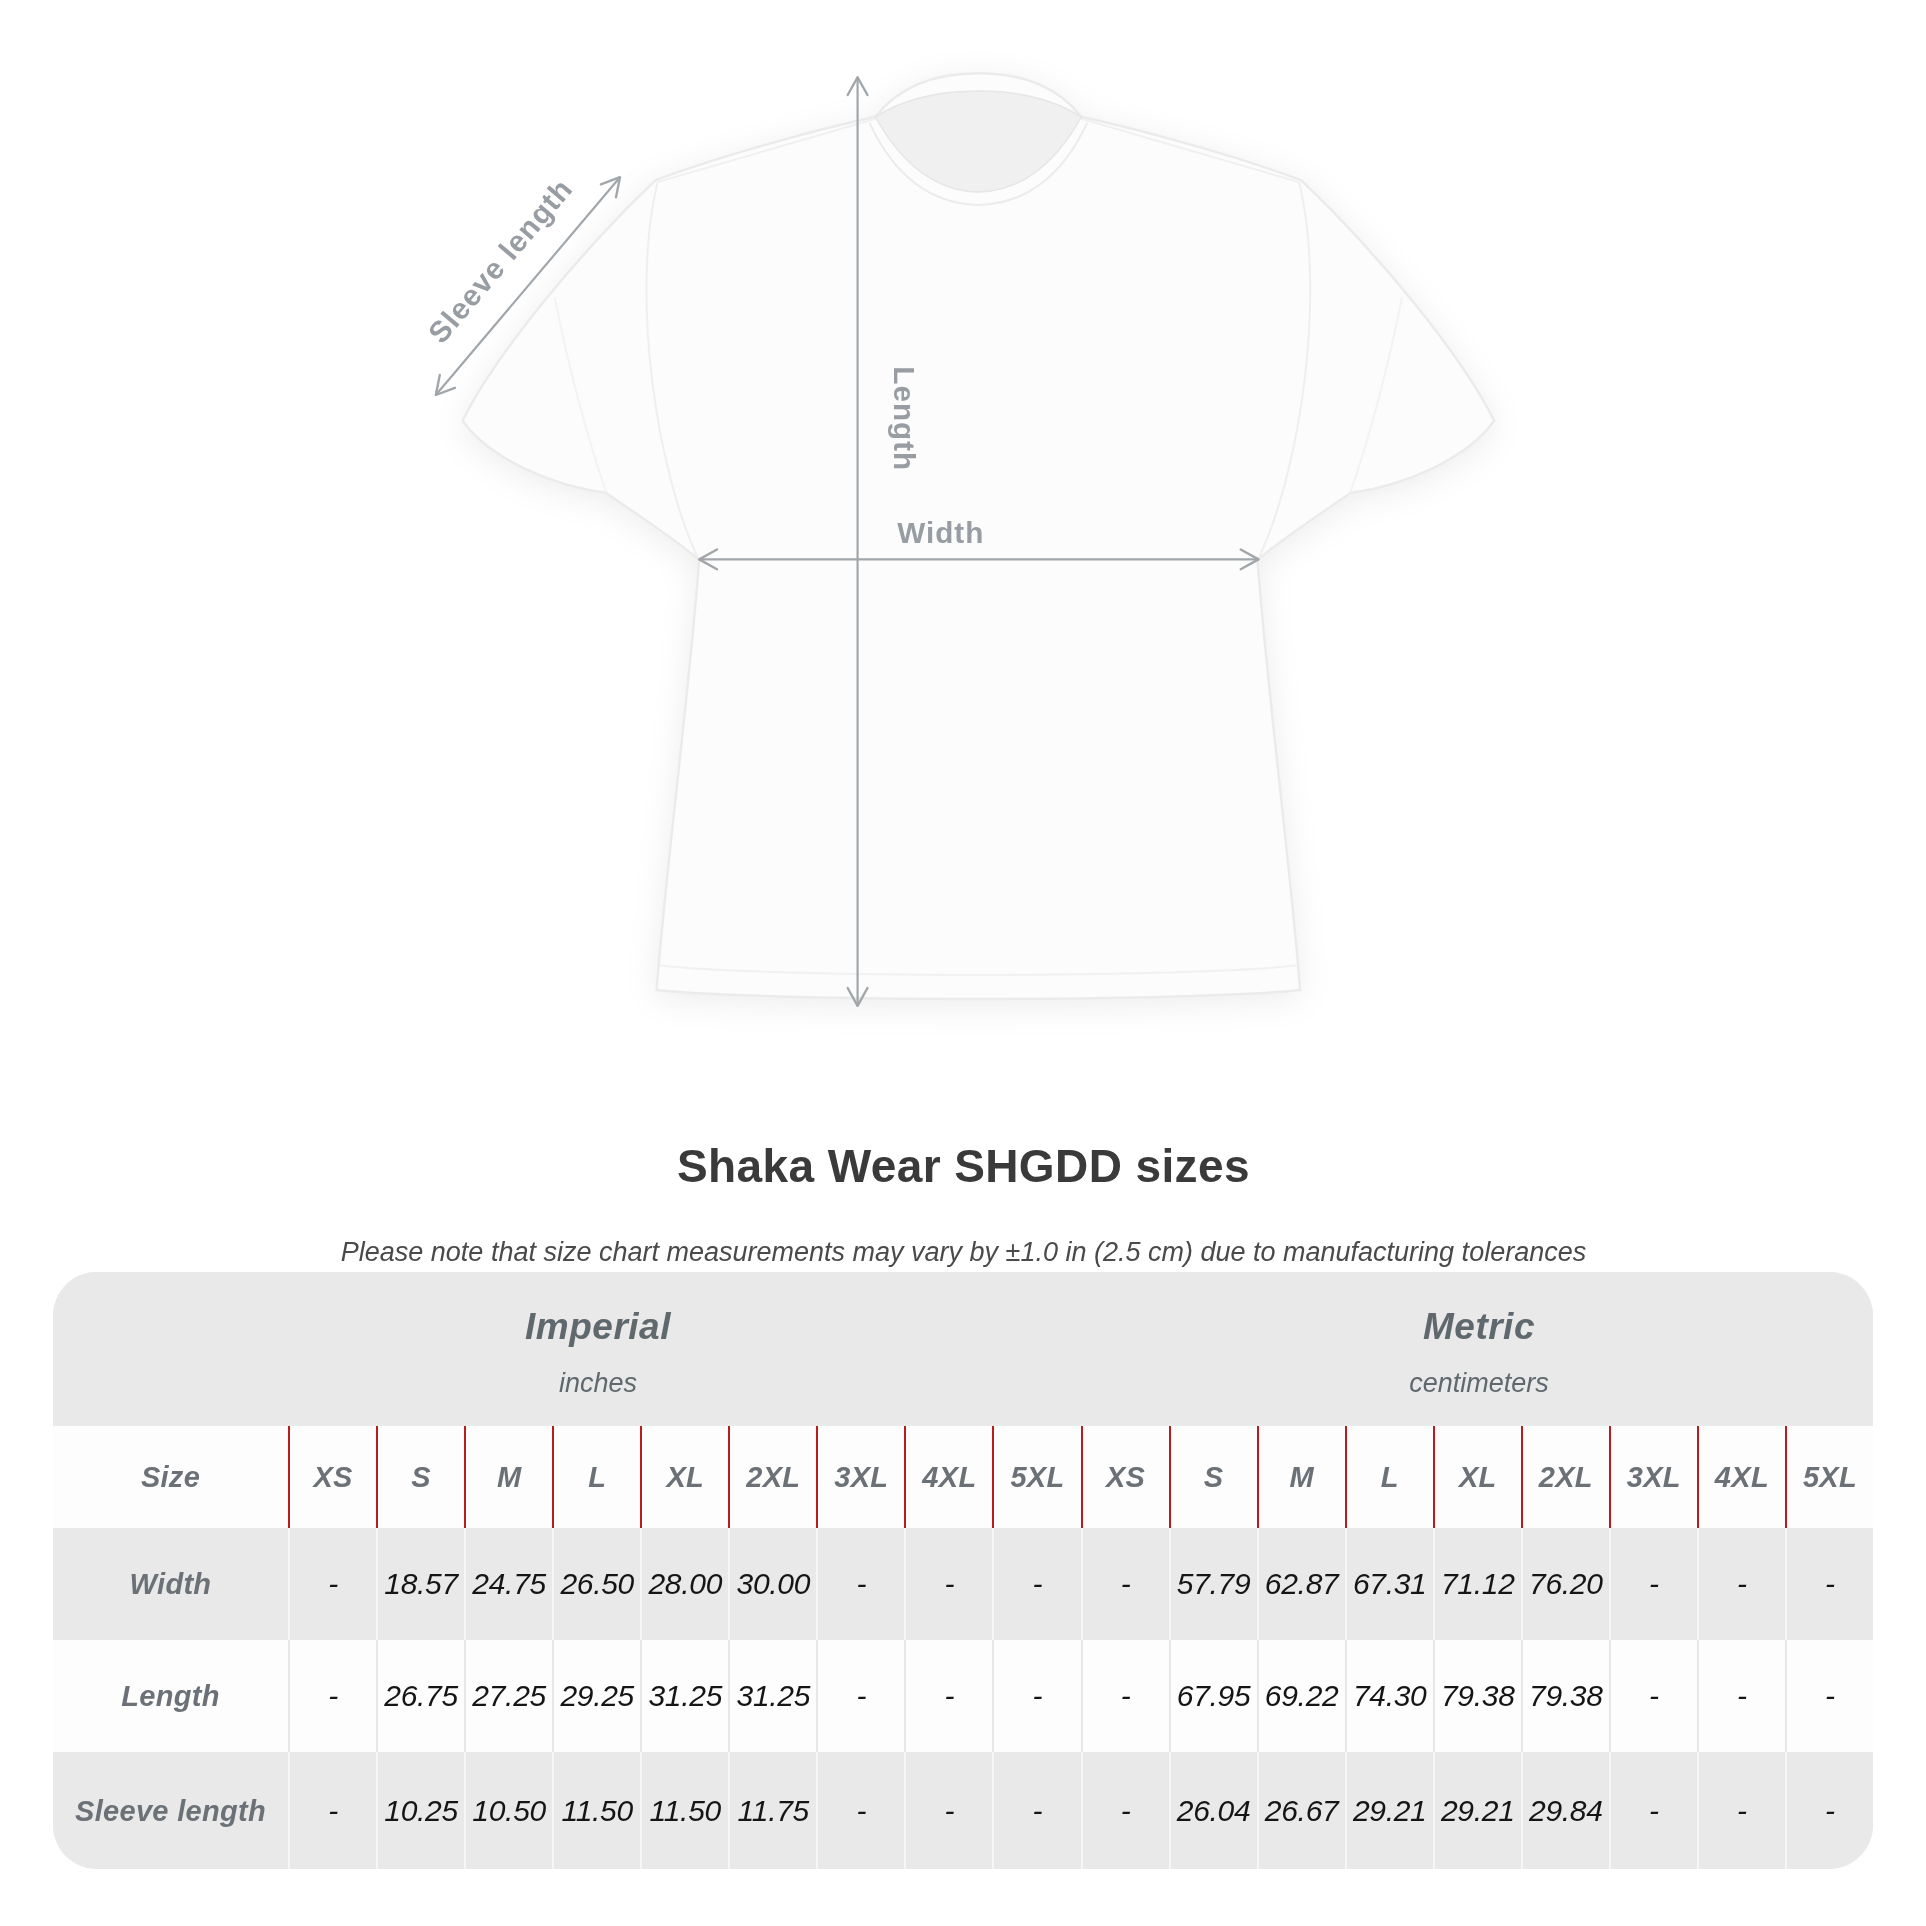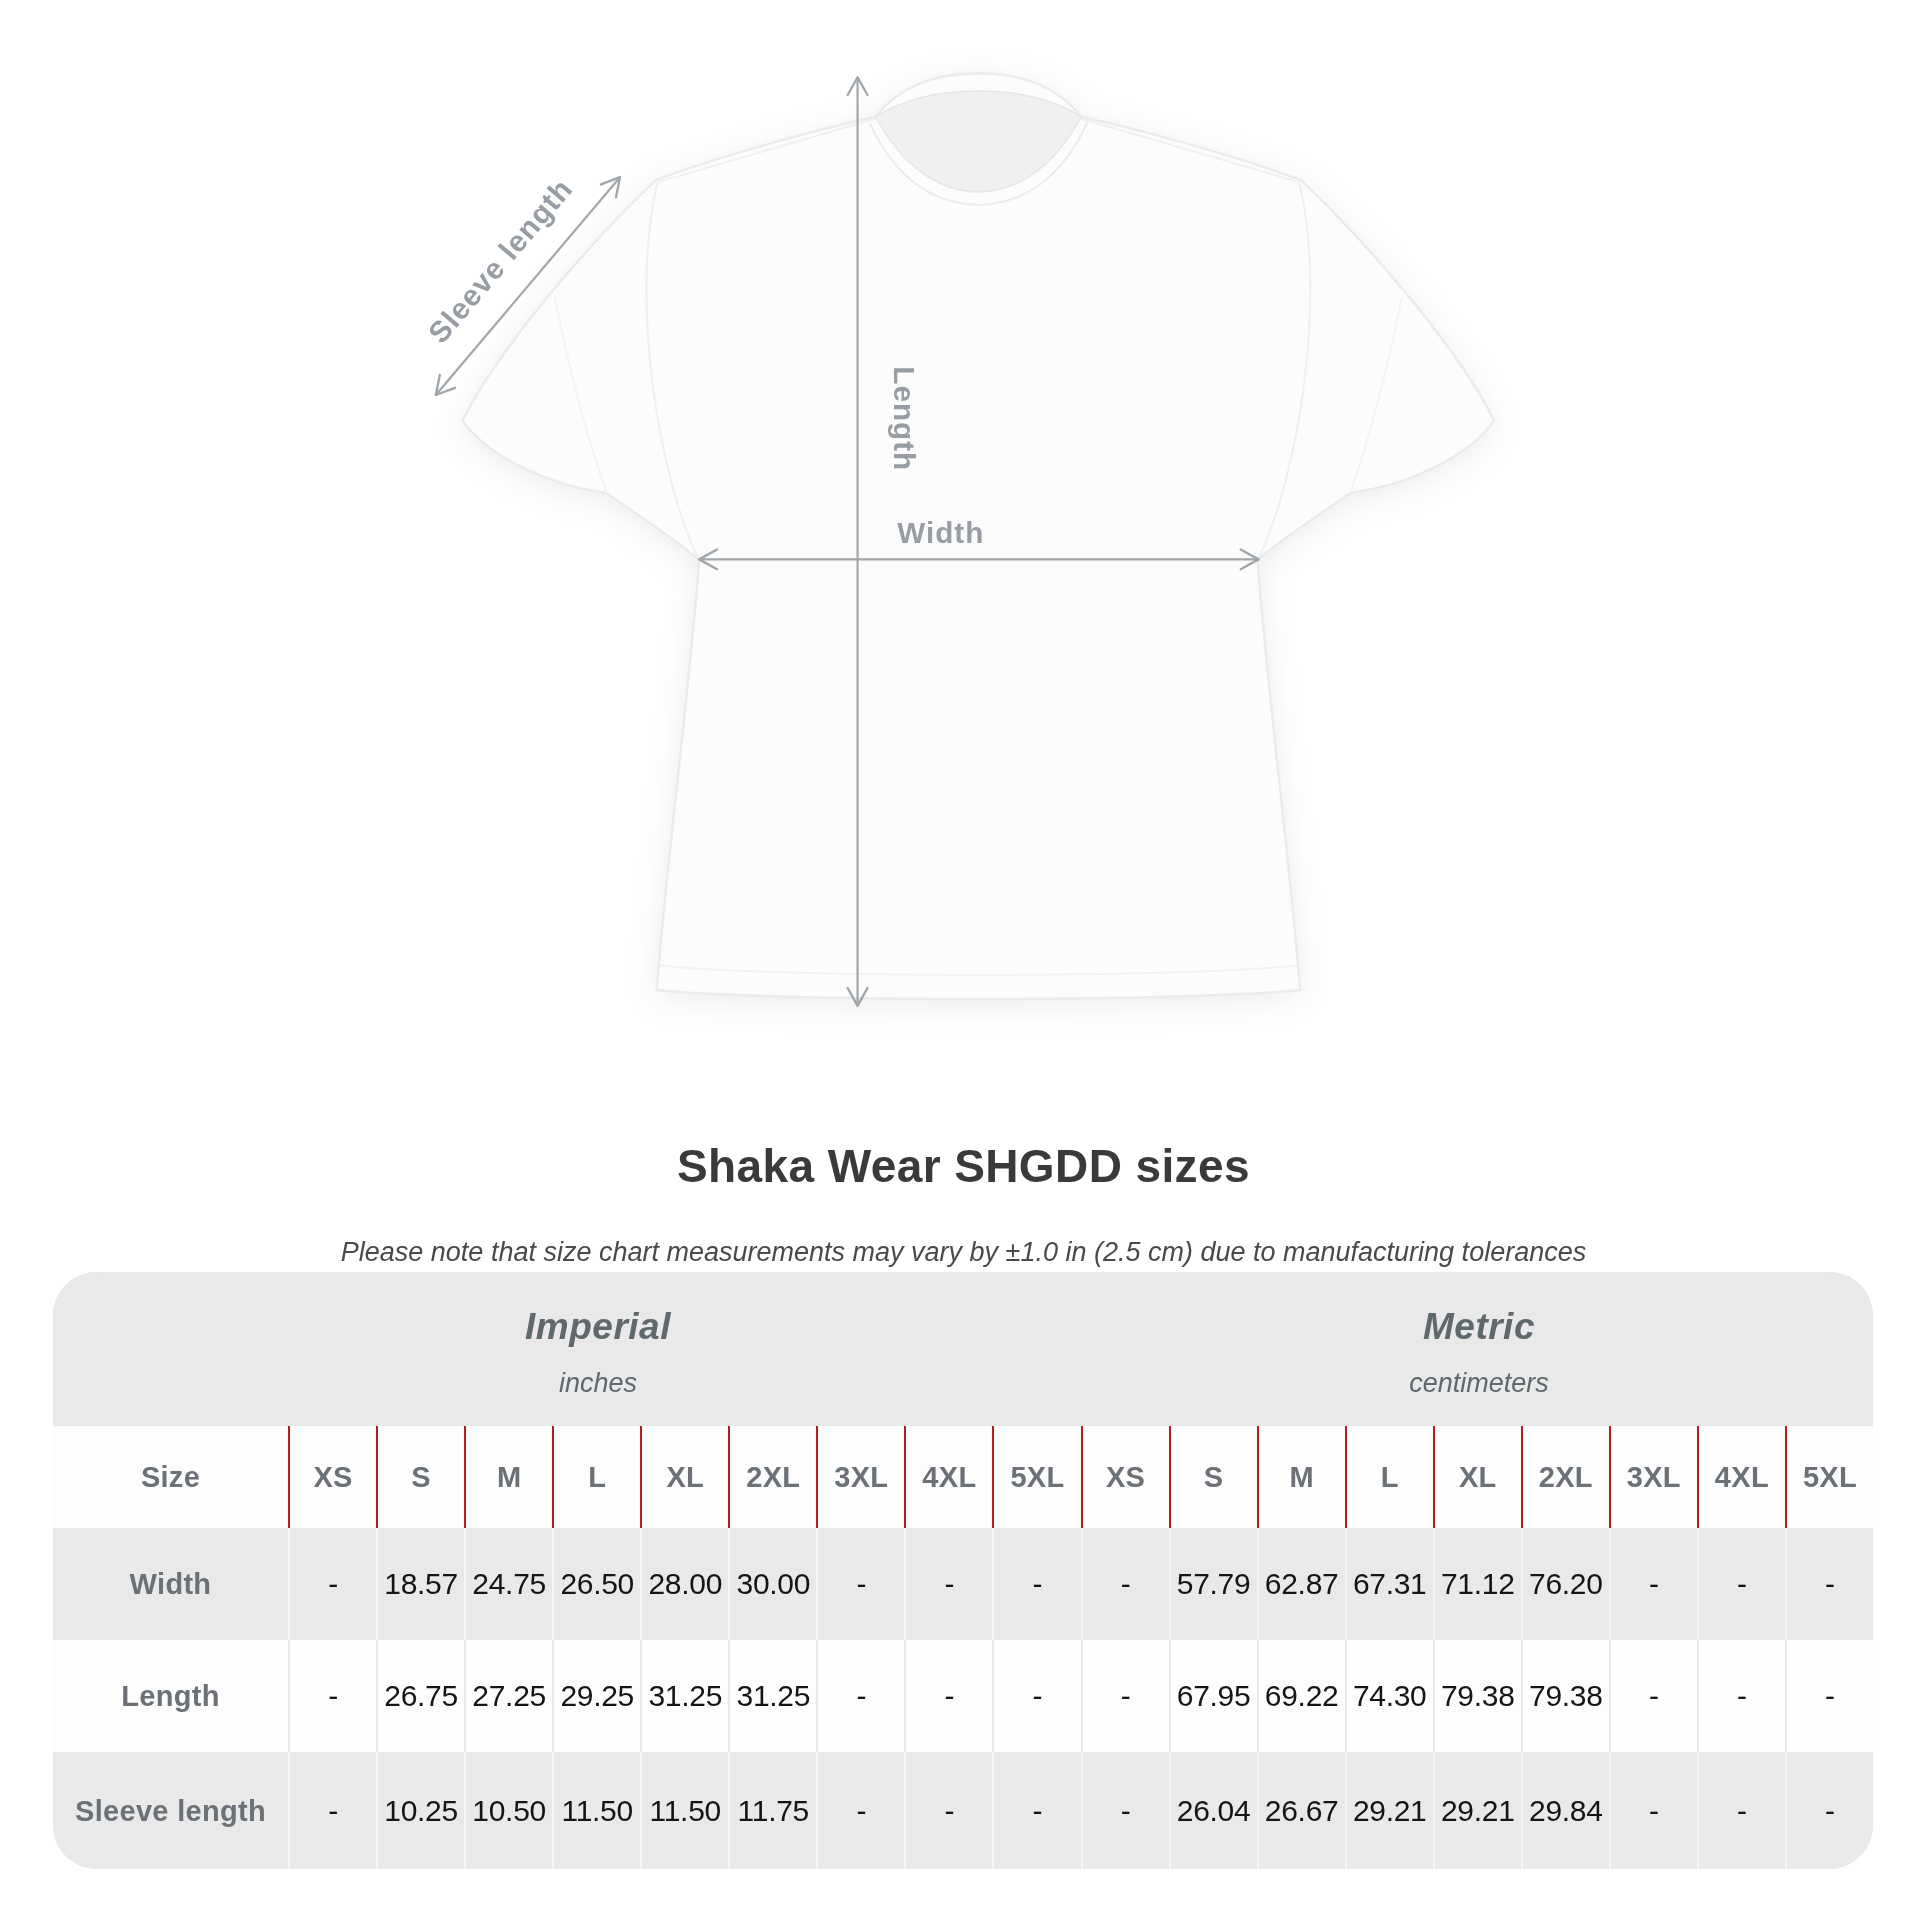--- a/index.html
+++ b/index.html
@@ -11,21 +11,21 @@
 
   
   .title{position:absolute;top:1127px;left:0;width:100%;text-align:center;
          font-size:46px;font-weight:bold;color:#3a3a3a;letter-spacing:0.4px;margin-top:12px;}
   .subtitle{position:absolute;top:1204px;left:0;width:100%;text-align:center;
             font-size:27px;font-style:italic;color:#4a4a4a;margin-top:33px;}
 
   
   .size-table{position:absolute;left:53px;top:1272px;width:1820px;height:597px;
               border-radius:44px;overflow:hidden;background:#e5e5e5;}
-  .trow{display:grid;grid-template-columns:235px repeat(18,1fr);}
+  .trow{display:grid;grid-template-columns:235px repeat(18,1fr);font-style:italic;}
   .row-units{position:relative;height:154px;background:#e9e9e9;}
   .unit-block{position:absolute;top:34px;transform:translateX(-50%);text-align:center;color:#5f686d;}
   .unit-block .gname{font-size:37px;font-weight:bold;font-style:italic;letter-spacing:0.5px;}
   .unit-block .gunit{margin-top:20px;font-size:27px;font-style:italic;}
   .unit-imperial{left:545px;}
   .unit-metric{left:1426px;}
 
   .row-sizes{height:102px;background:#fdfdfd;}
   .row-data{height:112px;}
   .row-data.gray{background:#e9e9e9;}

